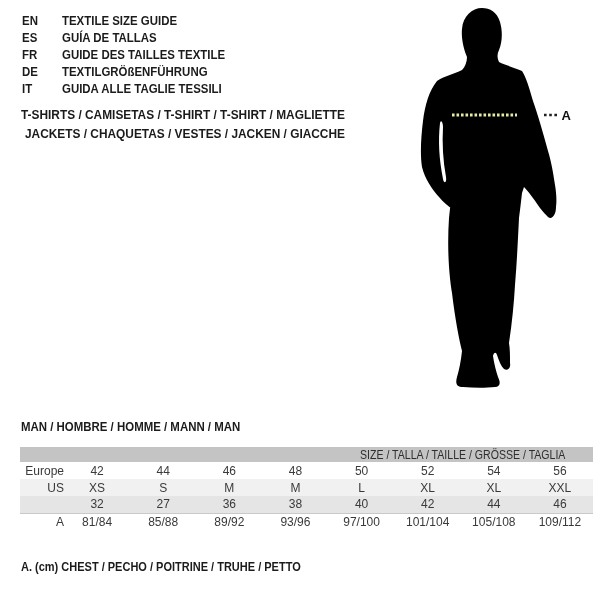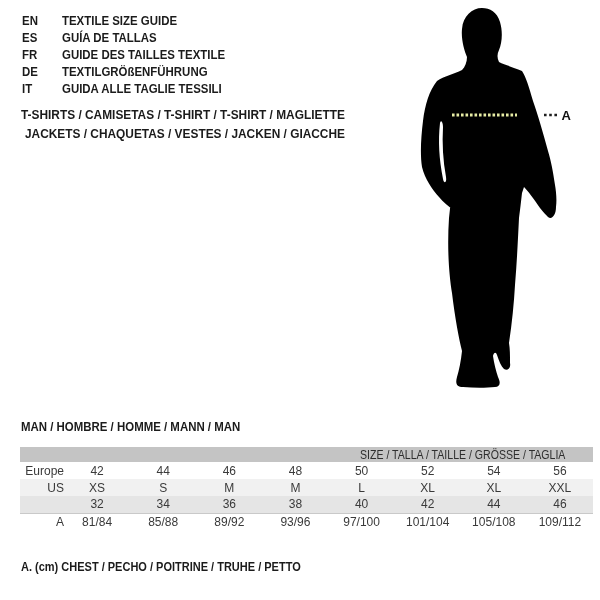--- a/index.html
+++ b/index.html
@@ -154,21 +154,21 @@
           <td>M</td>
           <td>M</td>
           <td>L</td>
           <td>XL</td>
           <td>XL</td>
           <td>XXL</td>
         </tr>
         <tr style="background: #e5e5e5;">
           <td class="row-label"></td>
           <td>32</td>
-          <td>34</td>
+          <td>27</td>
           <td>36</td>
           <td>38</td>
           <td>40</td>
           <td>42</td>
           <td>44</td>
           <td>46</td>
         </tr>
         <tr class="last-row" style="background: rgb(255, 255, 255);">
           <td class="row-label">A</td>
           <td>81/84</td>

